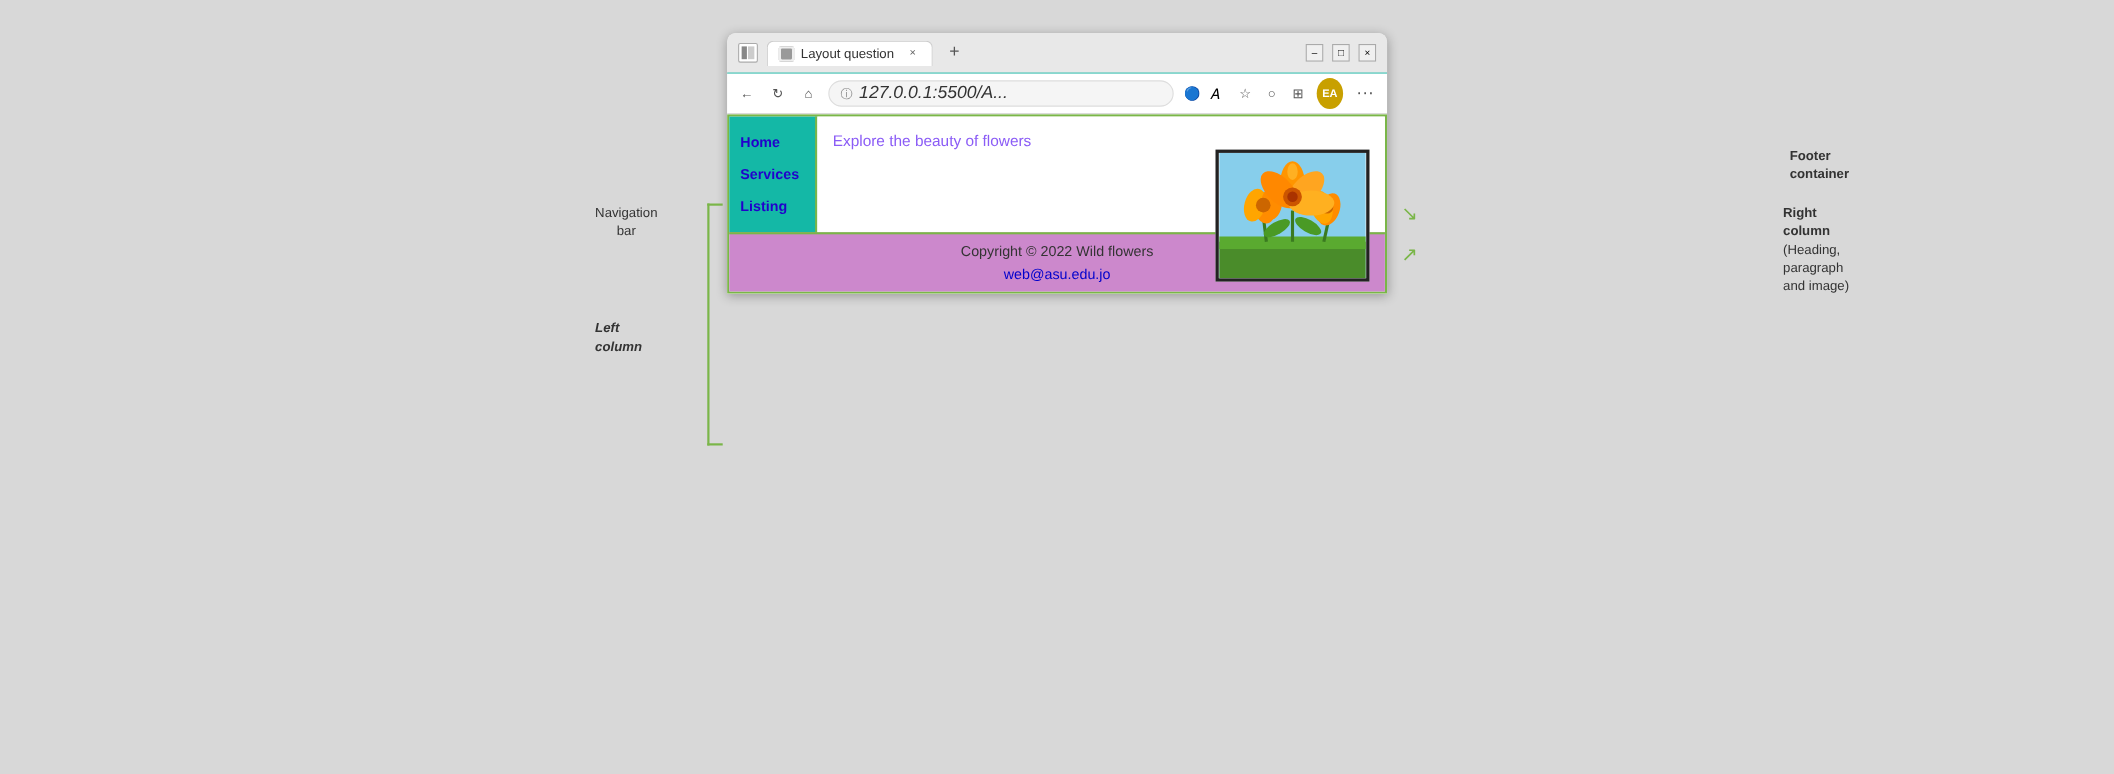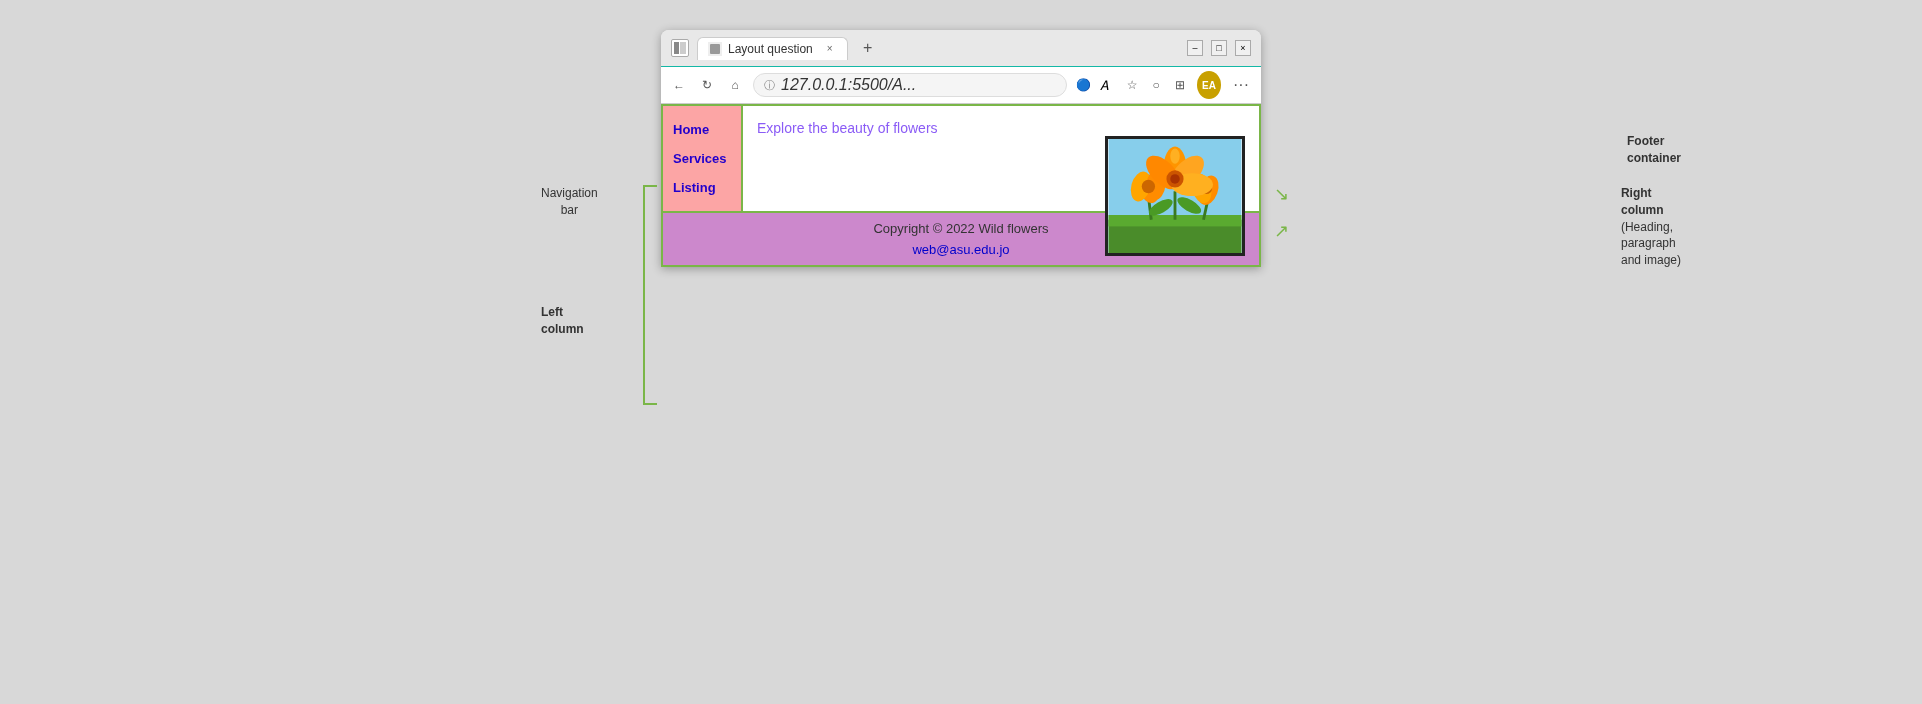--- a/index.html
+++ b/index.html
@@ -203,21 +203,21 @@
       font-weight: bold;
       font-family: serif;
     }
 
     .site-body {
       display: flex;
       flex: 1;
     }
 
     .site-nav {
-      background: #fca5a5;
+      background: #14b8a6;
       width: 80px;
       padding: 16px 10px;
       display: flex;
       flex-direction: column;
       gap: 14px;
       border-right: 2px solid #7ab648;
     }
 
     .nav-link {
       color: #2200cc;
@@ -300,21 +300,21 @@
 <body>
 
 <div class="page-wrapper">
   <div class="main-layout">
 
     <div class="annotation" style="position: absolute; left: calc(50% - 420px); top: 155px; text-align: center;">
       <span style="white-space: pre-line;">Navigation
 bar</span>
     </div>
 
-    <div class="annotation" style="position: absolute; left: calc(50% - 420px); top: 274px; text-align: left; font-weight: normal;">
+    <div class="annotation" style="position: absolute; left: calc(50% - 420px); top: 260px; text-align: left; font-weight: normal; font-style: italic;">
       <span style="white-space: pre-line; font-weight: bold;"><span style="white-space:pre-line">Left
 column</span></span>
     </div>
 
     <div class="annotation" style="position: absolute; right: calc(50% - 720px); top: 155px; text-align: left; font-weight: bold;">
       <span style="white-space: pre-line;">Right<br>column<br><span style="font-weight: normal;">(Heading,<br>paragraph<br>and image)</span></span>
     </div>
 
     <div class="annotation" style="position: absolute; right: calc(50% - 720px); bottom: 100px; text-align: left; font-weight: bold;">
       <span style="white-space: pre-line;">Footer<br>container</span>

